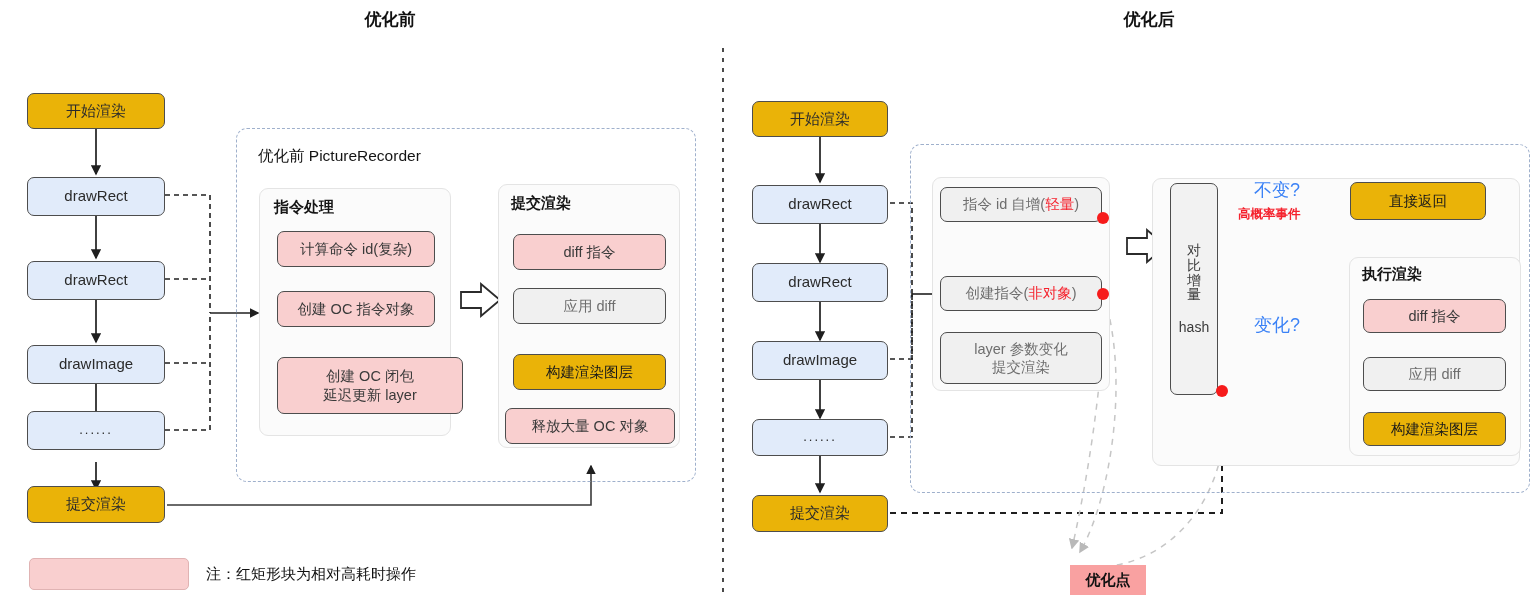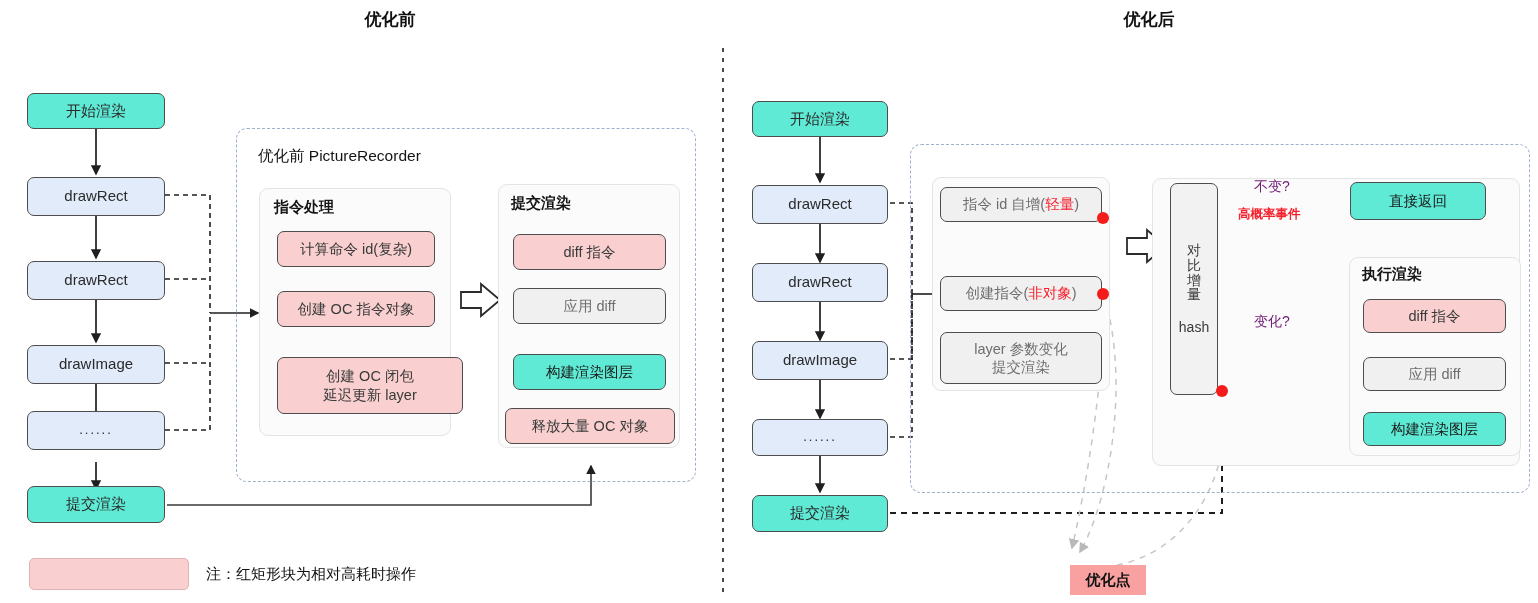--- a/index.html
+++ b/index.html
@@ -9,42 +9,42 @@
 
   svg.layer{position:absolute;left:0;top:0;width:1538px;height:603px;pointer-events:none;}
 
   .panel-title{position:absolute;font-size:17px;font-weight:bold;color:#111;
                text-align:center;white-space:nowrap;}
 
   .node{position:absolute;box-sizing:border-box;border:1.6px solid #4d4d4d;
         border-radius:7px;display:flex;align-items:center;justify-content:center;
         text-align:center;line-height:1.25;background:#f2f2f2;}
   .node.blue{background:#e1ebfa;}
-  .node.gray{background:#5eead4;}
+  .node.gray{background:#eab308;}
   .node.red{background:#f9cfcf;color:#3a3a3a;}
   .node.lite{background:#f0f0f0;color:#6e6e6e;}
   .node.flow{font-size:15px;color:#2b2b2b;}
   .node.small{font-size:14.5px;}
 
   .group{position:absolute;box-sizing:border-box;background:#fbfbfb;
          border:1px solid #e4e4e4;border-radius:9px;}
   .group-label{position:absolute;font-size:15px;font-weight:bold;color:#151515;
                white-space:nowrap;}
 
   .dashbox{position:absolute;box-sizing:border-box;border:1.4px dashed #9fb0cc;
            border-radius:11px;background:transparent;}
   .dashbox-label{position:absolute;font-size:15.5px;color:#141414;white-space:nowrap;}
 
   .vtext{position:absolute;box-sizing:border-box;border:1.6px solid #4d4d4d;
          border-radius:7px;background:#f2f2f2;display:flex;flex-direction:column;
          align-items:center;justify-content:center;font-size:14px;color:#3b3b3b;
          line-height:1.05;letter-spacing:0px;}
   .vtext span{display:block;}
 
-  .edge-label{position:absolute;font-size:14px;color:#701a75;white-space:nowrap;}
+  .edge-label{position:absolute;font-size:18px;color:#3b82f6;white-space:nowrap;}
   .edge-label.red{color:#f5222d;font-weight:bold;font-size:12.5px;}
 
   .legend-swatch{position:absolute;box-sizing:border-box;background:#f9cfcf;
                  border:1px solid #e0b3b3;border-radius:5px;}
   .legend-text{position:absolute;font-size:15px;color:#111;white-space:nowrap;}
 
   .opt-tag{position:absolute;background:#f9a1a1;color:#111;font-size:15px;
            font-weight:bold;display:flex;align-items:center;justify-content:center;
            white-space:nowrap;}
 

